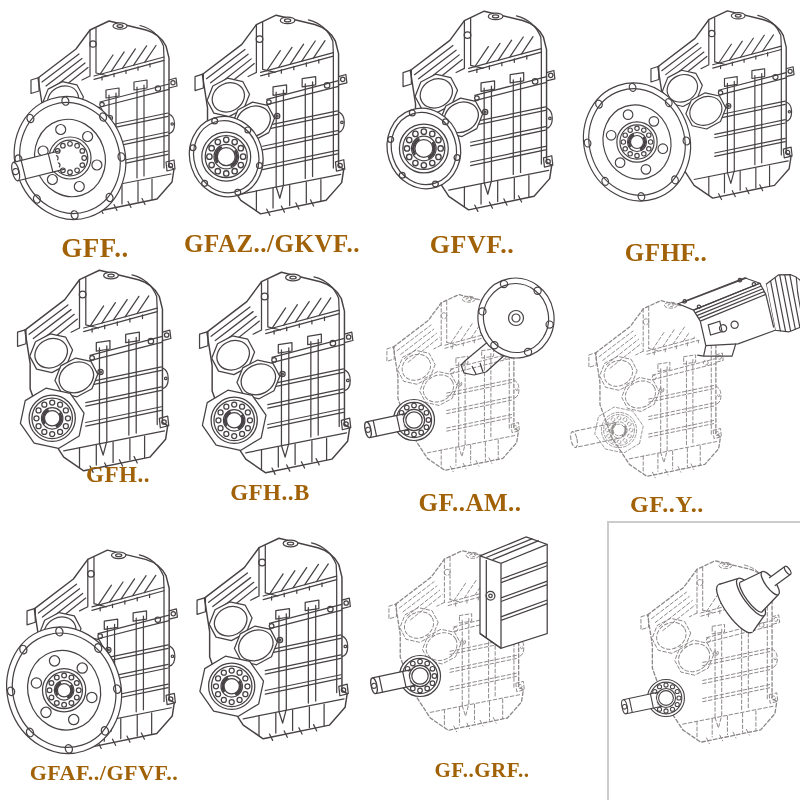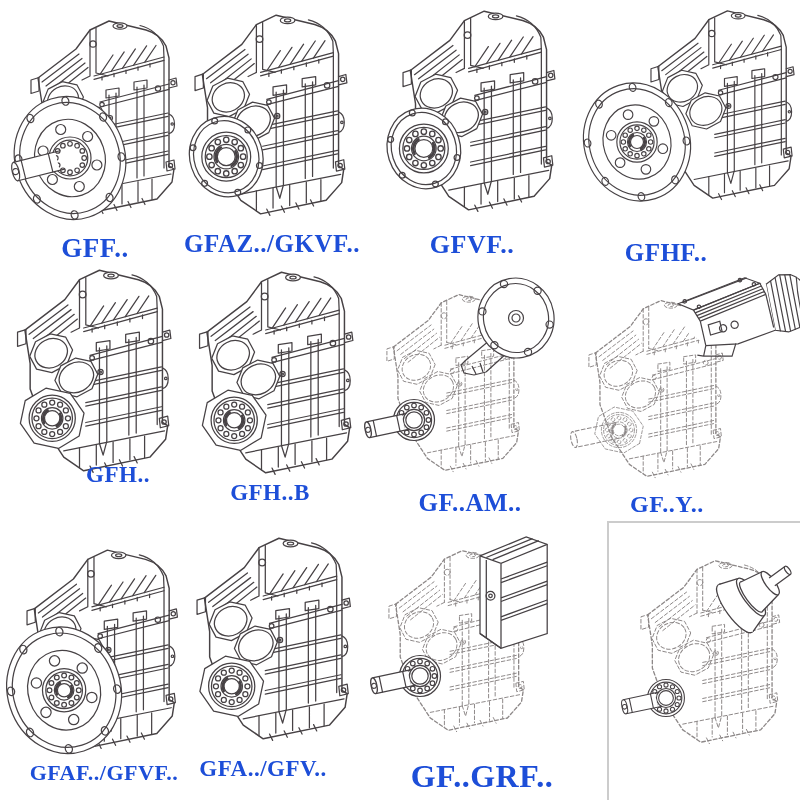--- a/index.html
+++ b/index.html
@@ -1,32 +1,32 @@
 <!DOCTYPE html>
 <html><head>
 <meta charset="utf-8">
 <style>
   html,body{margin:0;padding:0;background:#ffffff;}
   #page{position:relative;width:800px;height:800px;background:#ffffff;overflow:hidden;
         font-family:"Liberation Serif", serif;}
   #art{position:absolute;left:0;top:0;width:800px;height:800px;}
   .lbl{position:absolute;transform:translateX(-50%);white-space:nowrap;
-       font-weight:bold;color:#1d4ed8;letter-spacing:0.5px;line-height:1;}
+       font-weight:bold;color:#a16207;letter-spacing:0.5px;line-height:1;}
   
   #lb0{left:95px;top:235px;font-size:27px;}
   #lb1{left:272px;top:231px;font-size:25px;}
   #lb2{left:472px;top:232px;font-size:26px;}
   #lb3{left:666px;top:232px;font-size:25px;margin-top:8px;}
   #lb4{left:94px;top:463px;font-size:23px;margin-left:24px;}
   #lb5{left:270px;top:481px;font-size:23px;}
   #lb6{left:470px;top:490px;font-size:25px;}
   #lb7{left:667px;top:492px;font-size:24px;text-align:center;}
   #lb8{left:104px;top:762px;font-size:22px;}
   #lb9{left:263px;top:757px;font-size:23px;}
-  #lb10{left:482px;top:760px;font-size:32px;}
+  #lb10{left:482px;top:760px;font-size:21px;}
   #lb11{left:707px;top:765px;font-size:26px;}
   #grayframe{position:absolute;left:607px;top:521px;width:260px;height:330px;
              border:2px solid #cccccc;background:transparent;}
   
   .solidart{stroke:#474245;stroke-width:1.2;fill:none;stroke-linejoin:round;stroke-linecap:round;--wf:#ffffff;}
   .dashart{stroke:#8d8888;stroke-width:1.05;fill:none;stroke-dasharray:3.8 2.4;stroke-linejoin:round;stroke-linecap:round;--wf:none;}
   .solidover{stroke:#474245;stroke-width:1.2;fill:none;stroke-dasharray:none;--wf:#ffffff;}
 </style>
 </head>
 <body>
@@ -382,16 +382,15 @@
 
 <div class="lbl" id="lb0">GFF..</div>
 <div class="lbl" id="lb1">GFAZ../GKVF..</div>
 <div class="lbl" id="lb2">GFVF..</div>
 <div class="lbl" id="lb3">GFHF..</div>
 <div class="lbl" id="lb4">GFH..</div>
 <div class="lbl" id="lb5">GFH..B</div>
 <div class="lbl" id="lb6">GF..AM..</div>
 <div class="lbl" id="lb7">GF..Y..</div>
 <div class="lbl" id="lb8">GFAF../GFVF..</div>
-<div class="lbl" id="lb9">GFA../GFV..</div>
 <div class="lbl" id="lb10">GF..GRF..</div>
 
 </div>
 
 </body></html>

